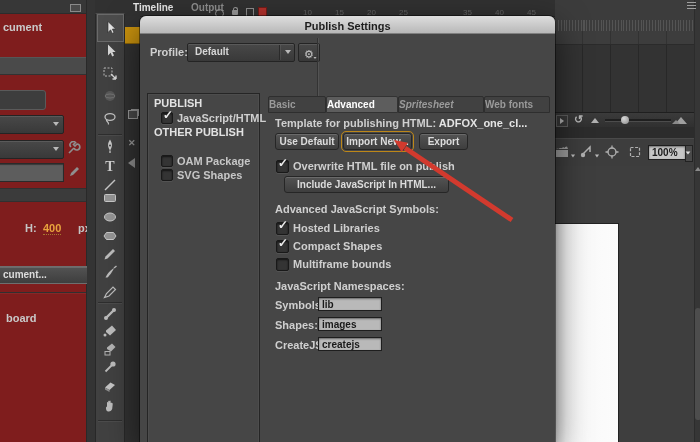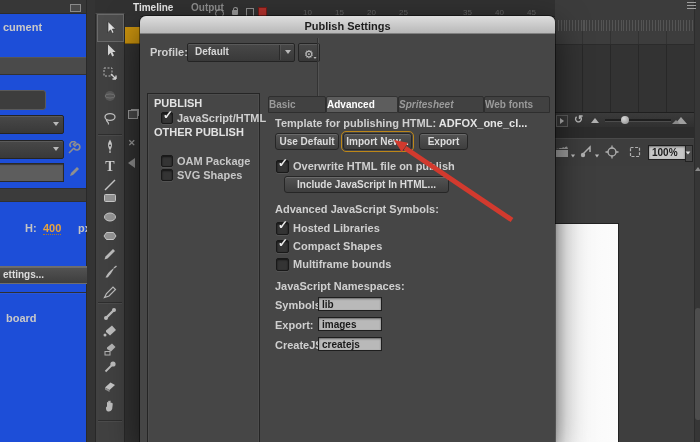--- a/index.html
+++ b/index.html
@@ -24,21 +24,21 @@
   .tab.active{background:#5d5d5d;color:#ffffff;border-color:#333;}
   .tool{position:absolute;left:97px;width:26px;height:18px;display:flex;align-items:center;justify-content:center;}
   .tdiv{position:absolute;left:98px;width:24px;height:1px;background:#2e2e2e;box-shadow:0 1px 0 rgba(255,255,255,.06);}
   svg{display:block;}
 </style>
 </head>
 <body>
 
 <div id="app">
 
-  <div class="abs" style="left:0;top:0;width:86px;height:442px;background:#1d4ed8;border-right:1px solid #292929;">
+  <div class="abs" style="left:0;top:0;width:86px;height:442px;background:#7f1d1d;border-right:1px solid #292929;">
     <div class="abs" style="left:0;top:0;width:86px;height:13px;background:#373737;border-bottom:1px solid #2c2c2c;"></div>
     <div class="abs" style="left:70px;top:4px;width:9px;height:6px;border:1px solid #8a8a8a;background:#4a4a4a;"></div>
     <div class="abs lbl" style="left:3px;top:21px;color:#c9c9c9;">cument</div>
     <div class="abs" style="left:0;top:57px;width:86px;height:16px;background:#4a4a4a;border-top:1px solid #565656;border-bottom:1px solid #323232;"></div>
     <div class="abs" style="left:-12px;top:90px;width:56px;height:18px;background:#3d3d3d;border:1px solid #5a5a5a;border-radius:3px;"></div>
     <div class="abs ddl" style="left:-40px;top:115px;width:102px;height:17px;">
       <span class="caret abs" style="right:4px;top:6px;"></span>
     </div>
     <div class="abs ddl" style="left:-40px;top:140px;width:102px;height:17px;">
       <span class="caret abs" style="right:4px;top:6px;"></span>
@@ -52,21 +52,21 @@
     <span class="abs" style="left:68px;top:165px;">
       <svg width="13" height="13" viewBox="0 0 13 13">
           <path d="M2,11 L3,8 L9,2 L11,4 L5,10 Z" fill="#8f8f8f"></path>
         </svg>
     </span>
     <div class="abs" style="left:0;top:188px;width:86px;height:12px;background:#3b3b3b;border-top:1px solid #303030;border-bottom:1px solid #303030;"></div>
     <span class="abs lbl" style="left:25px;top:222px;color:#c4c4c4;">H:</span>
     <span class="abs lbl" style="left:43px;top:222px;color:#e8a33d;border-bottom:1px dotted #a8792f;">400</span>
     <span class="abs lbl" style="left:78px;top:222px;color:#c4c4c4;">px</span>
     <div class="abs btn" style="left:-14px;top:266px;width:88px;height:16px;line-height:16px;border:1px solid #6e6e6e;text-align:left;padding-left:16px;">
-      <span>ettings...</span>
+      <span>cument...</span>
     </div>
     <div class="abs" style="left:0;top:292px;width:86px;height:1px;background:#303030;box-shadow:0 1px 0 rgba(255,255,255,.05);"></div>
     <span class="abs lbl" style="left:6px;top:312px;color:#c9c9c9;">board</span>
   </div>
 
   <div class="abs" style="left:87px;top:0;width:8px;height:442px;background:#343434;border-right:1px solid #272727;"></div>
 
   <div class="abs" style="left:95px;top:0;width:605px;height:16px;background:#313131;border-bottom:1px solid #252525;"></div>
   <span class="abs" style="left:133px;top:2px;font-size:10px;font-weight:bold;color:#e8e8e8;">
     <span>Timeline</span>
@@ -366,21 +366,21 @@
     <span class="abs lbl" style="left:153px;top:224px;">Compact Shapes</span>
 
     <span class="chk abs" style="left:136px;top:242px;"></span>
     <span class="abs lbl" style="left:153px;top:242px;">Multiframe bounds</span>
 
     <span class="abs lbl" style="left:135px;top:264px;">JavaScript Namespaces:</span>
 
     <span class="abs lbl" style="left:135px;top:283px;">Symbols:</span>
     <input class="abs fld" style="left: 178px; top: 281px; width: 56px; height: 12px;" value="lib">
 
-    <span class="abs lbl" style="left:135px;top:303px;">Export:</span>
+    <span class="abs lbl" style="left:135px;top:303px;">Shapes:</span>
     <input class="abs fld" style="left: 178px; top: 301px; width: 56px; height: 12px;" value="images">
 
     <span class="abs lbl" style="left:135px;top:323px;">CreateJS:</span>
     <input class="abs fld" style="left: 178px; top: 321px; width: 56px; height: 12px;" value="createjs">
   </div>
 
   <svg class="abs" style="left:0;top:0;width:700px;height:442px;z-index:60;pointer-events:none;" viewBox="0 0 700 442">
     <line x1="405" y1="148" x2="512" y2="220" stroke="#d23a2e" stroke-width="5"></line>
     <polygon points="394,140 407.9,142.7 401.7,151.9" fill="#d23a2e"></polygon>
   </svg>

